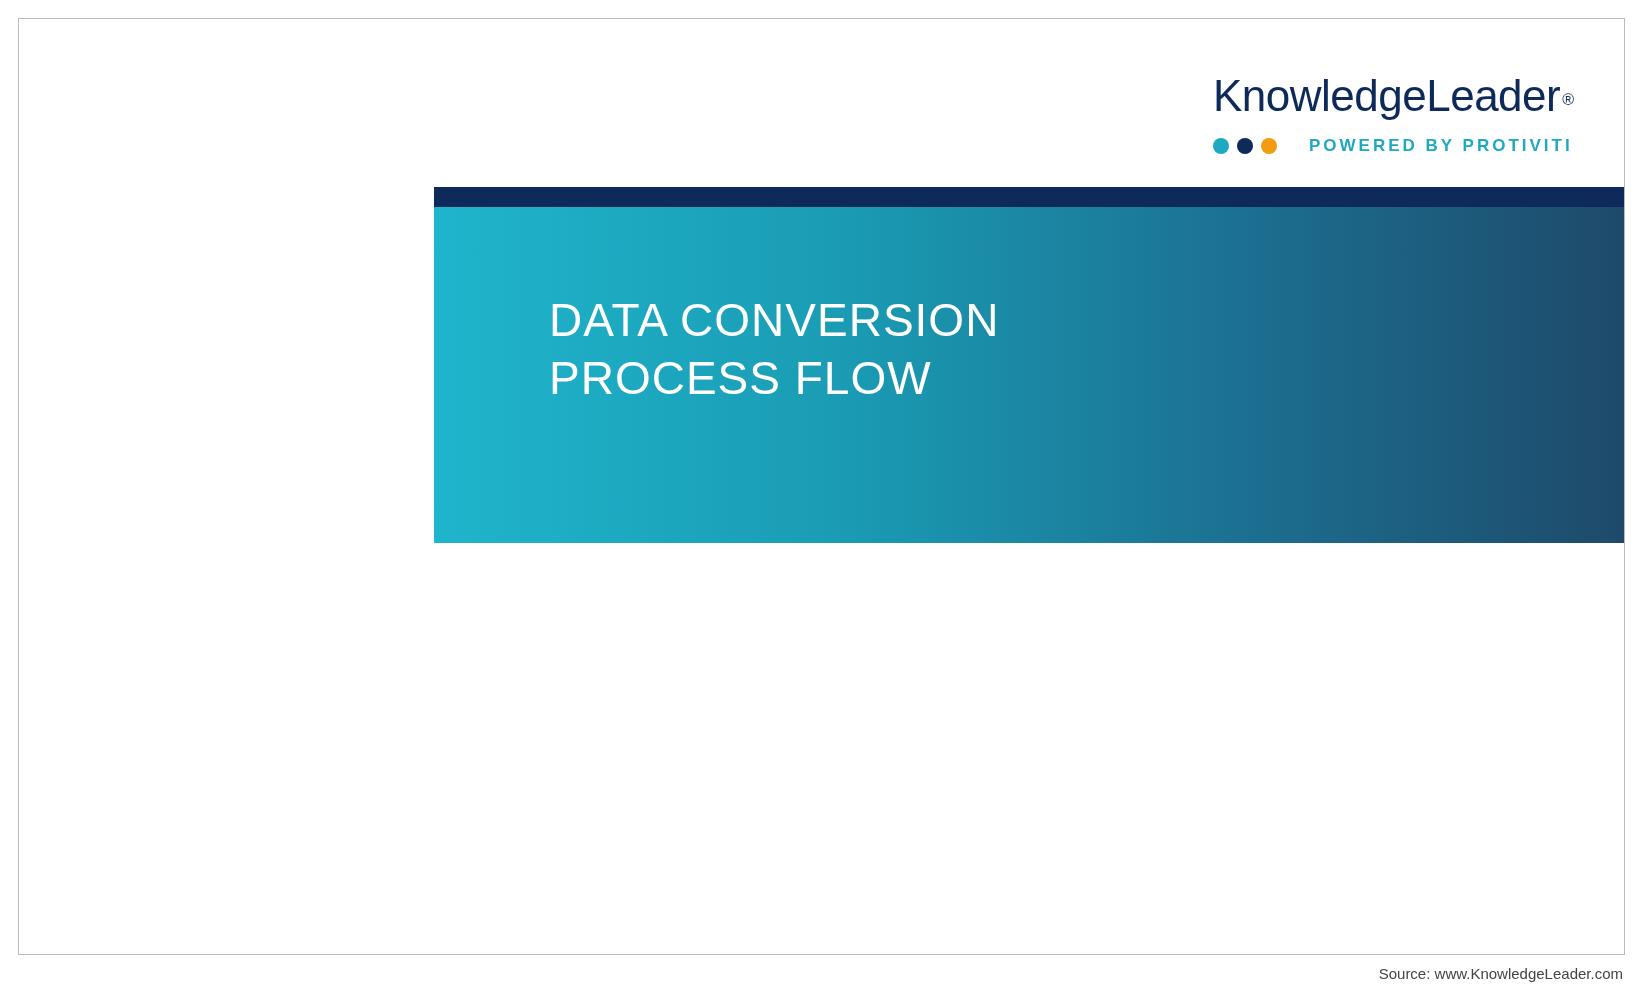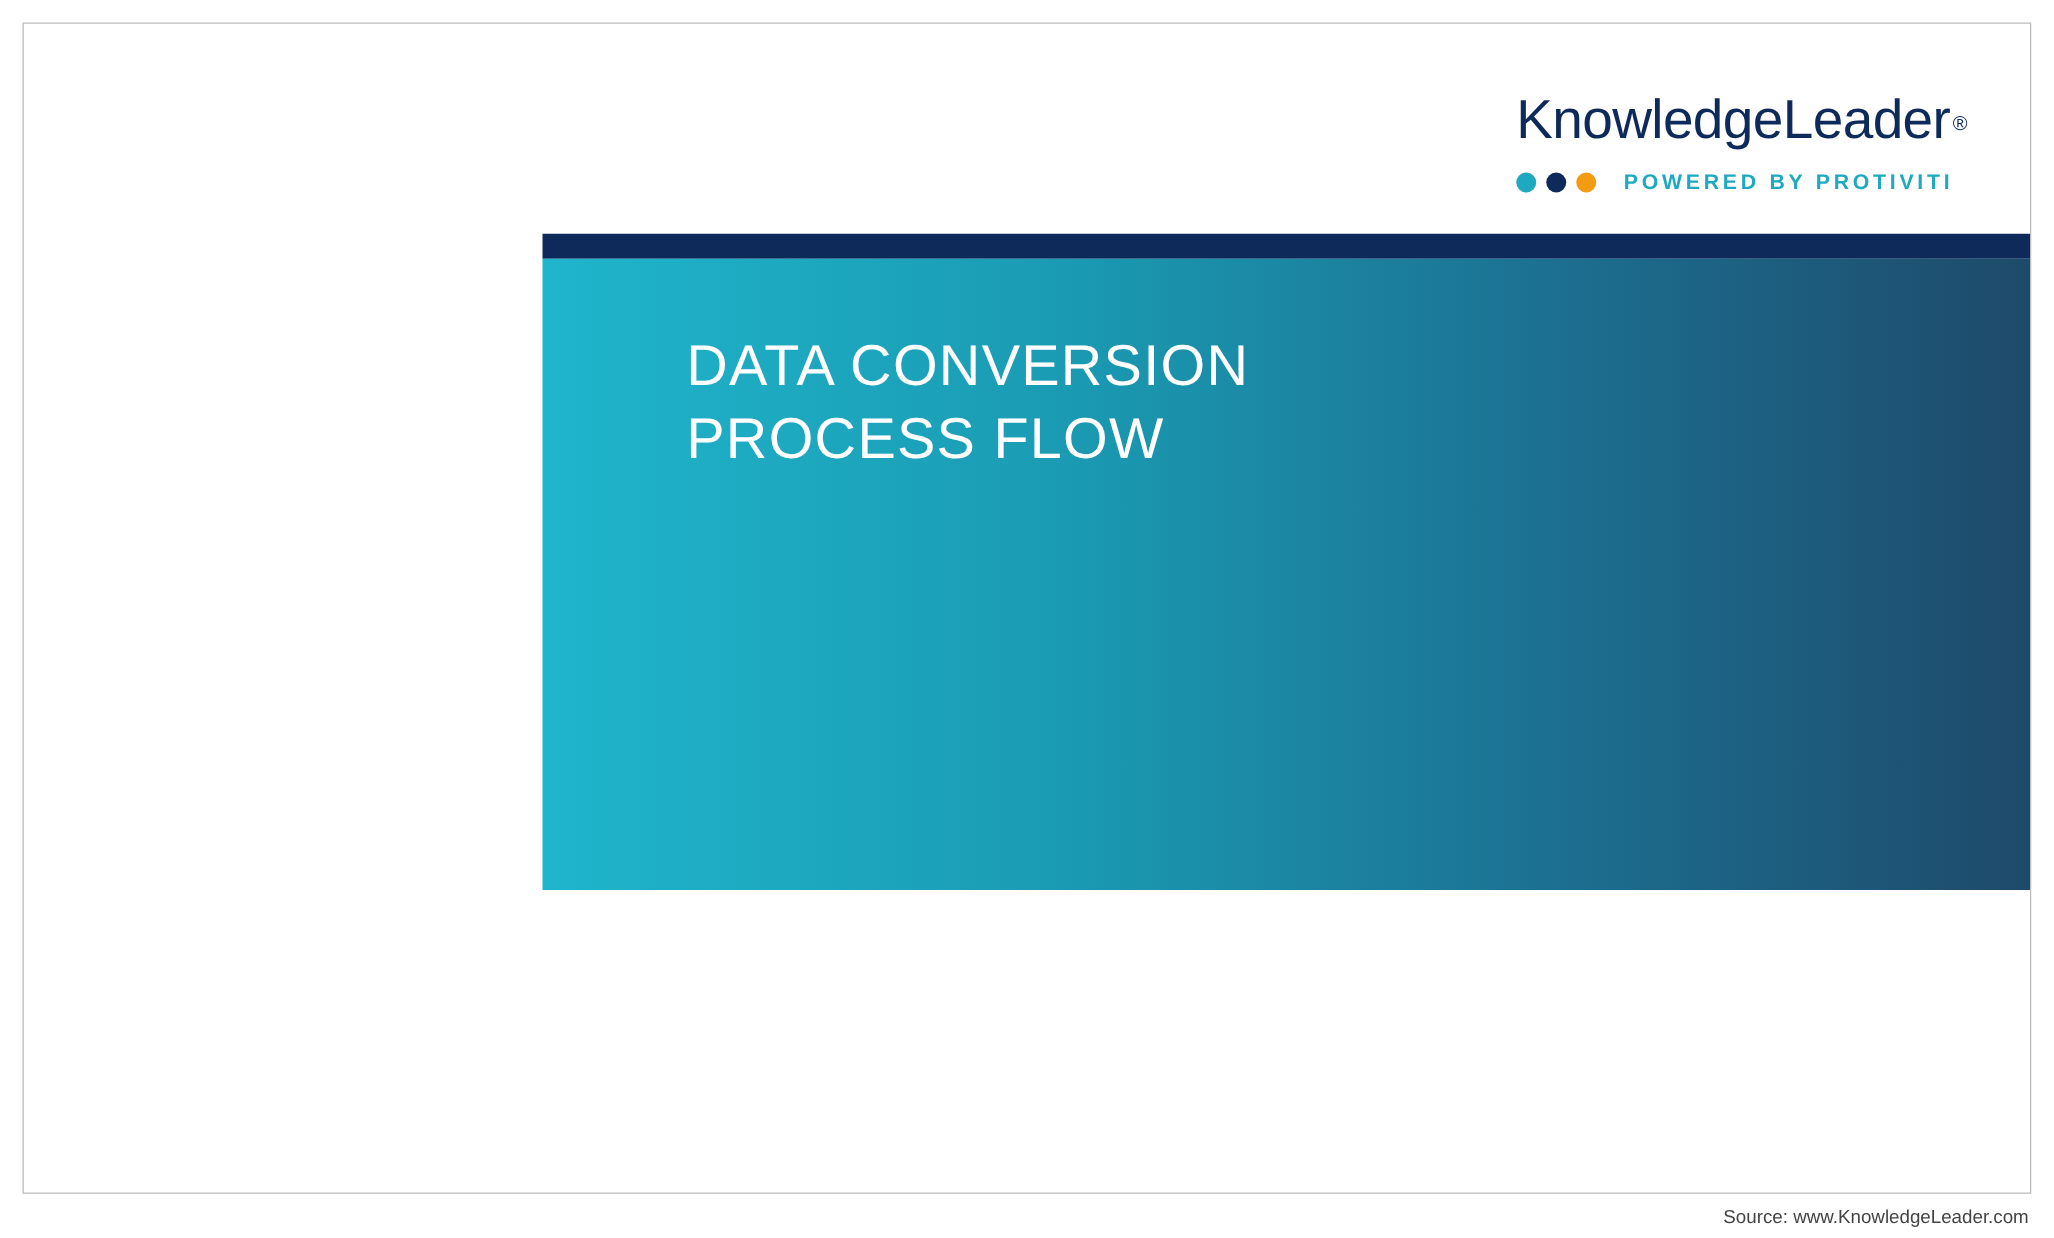--- a/index.html
+++ b/index.html
@@ -40,21 +40,21 @@
       font-size: 16px;
       color: #0e2a5a;
       vertical-align: super;
       font-weight: 400;
       margin-left: 2px;
     }
     .logo-sub {
       margin-top: 18px;
       display: flex;
       align-items: center;
-      gap: 22px;
+      gap: 32px;
     }
     .dots {
       display: flex;
       gap: 8px;
     }
     .dot {
       width: 16px;
       height: 16px;
       border-radius: 50%;
     }
@@ -73,23 +73,23 @@
       left: 415px;
       right: 0;
       height: 20px;
       background: #0e2a5a;
     }
     .title-panel {
       position: absolute;
       top: 188px;
       left: 415px;
       right: 0;
-      height: 505px;
+      height: 336px;
       background: linear-gradient(90deg, #1fb5cc 0%, #1a9bb3 35%, #1c6d8f 70%, #1e4a6a 100%);
-      padding: 57px 0 0 115px;
+      padding: 85px 0 0 115px;
     }
     .title-text {
       color: #fff;
       font-size: 46px;
       font-weight: 400;
       letter-spacing: 1px;
       line-height: 1.25;
       white-space: pre-line;
     }
     .source {

